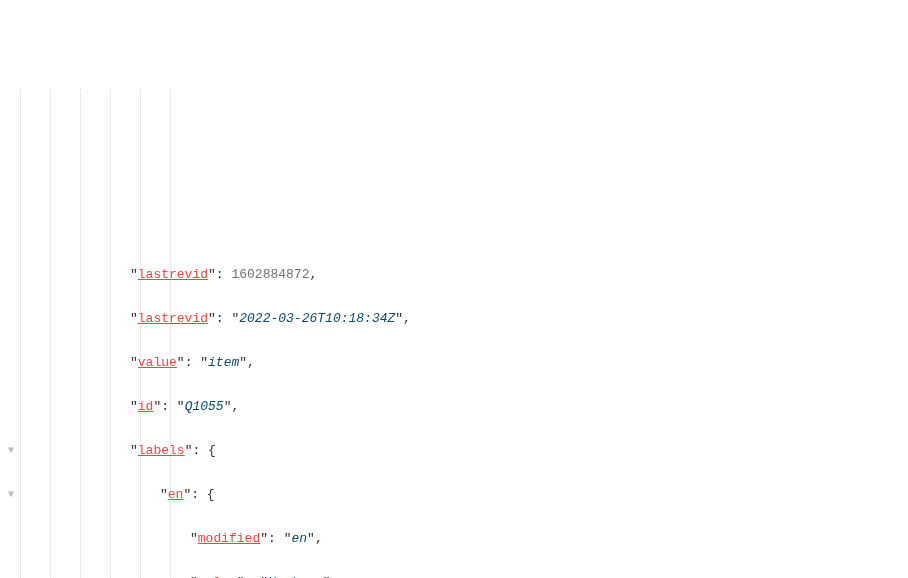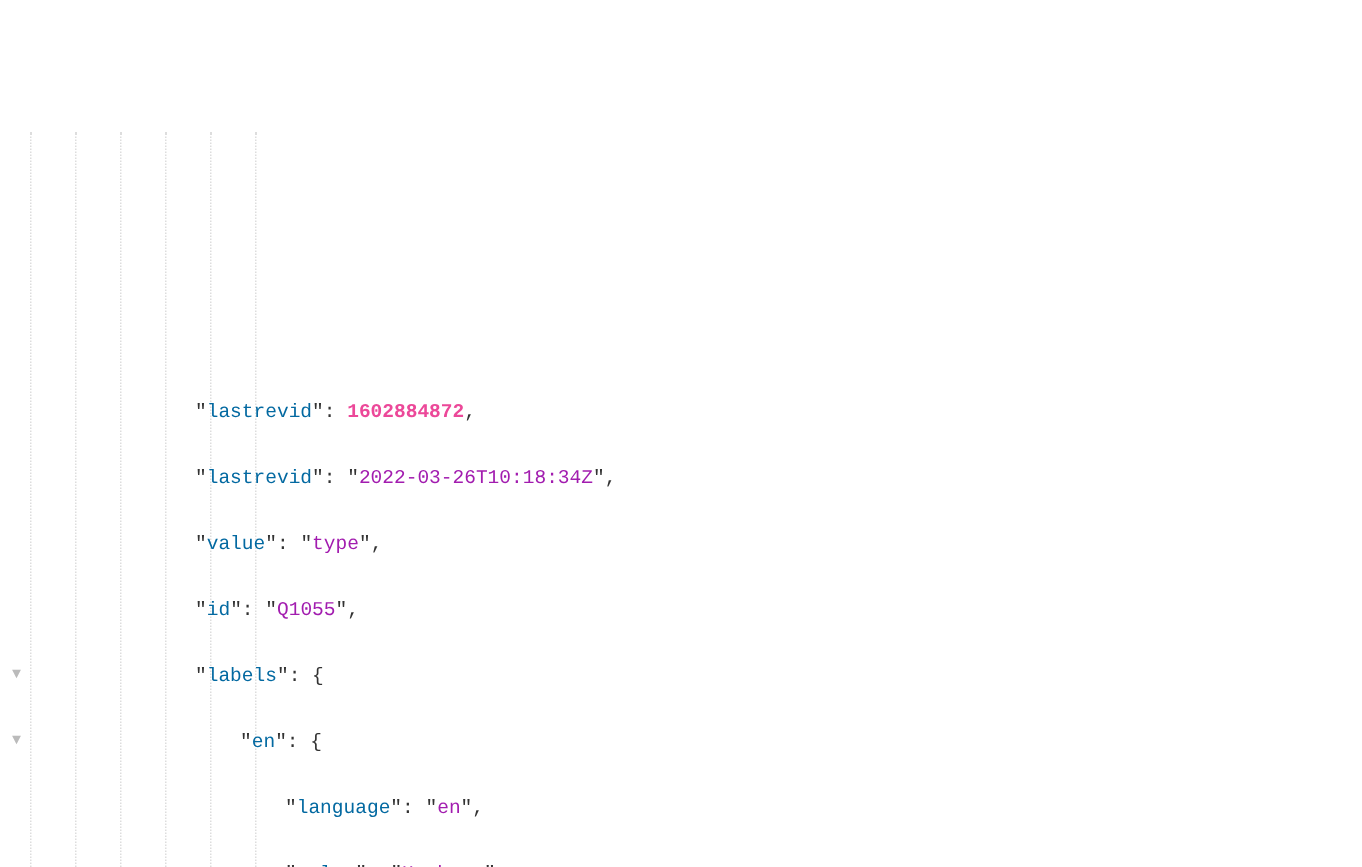--- a/index.html
+++ b/index.html
@@ -32,46 +32,46 @@
     user-select: none;
     font-size: 10px;
     line-height: 22px;
   }
   .guide {
     border-left: 1px dotted #ddd;
     position: absolute;
     top: 0;
     bottom: 0;
   }
-  .key { color: #0369a1; }
-  .string { color: #a21caf; }
-  .number { color: #ec4899; font-weight: bold; }
+  .key { color: #ef4444; text-decoration: underline; }
+  .string { color: #0c4a6e; font-style: italic; }
+  .number { color: #737373; font-weight: normal; }
   .punct { color: #333; }
   .colon { color: #333; }
 </style>
 </head>
 <body>
 
 
 
 <div class="json-tree">
 <div class="guide" style="left:20px"></div>
 <div class="guide" style="left:50px"></div>
 <div class="guide" style="left:80px"></div>
 <div class="guide" style="left:110px"></div>
 <div class="guide" style="left:140px"></div>
 <div class="guide" style="left:170px"></div>
 
 <span class="line" style="padding-left:110px"><span class="punct">"</span><span class="key">lastrevid</span><span class="punct">"</span><span class="colon">: </span><span class="number">1602884872</span><span class="punct">,</span></span>
 <span class="line" style="padding-left:110px"><span class="punct">"</span><span class="key">lastrevid</span><span class="punct">"</span><span class="colon">: </span><span class="punct">"</span><span class="string">2022-03-26T10:18:34Z</span><span class="punct">"</span><span class="punct">,</span></span>
-<span class="line" style="padding-left:110px"><span class="punct">"</span><span class="key">value</span><span class="punct">"</span><span class="colon">: </span><span class="punct">"</span><span class="string">type</span><span class="punct">"</span><span class="punct">,</span></span>
+<span class="line" style="padding-left:110px"><span class="punct">"</span><span class="key">value</span><span class="punct">"</span><span class="colon">: </span><span class="punct">"</span><span class="string">item</span><span class="punct">"</span><span class="punct">,</span></span>
 <span class="line" style="padding-left:110px"><span class="punct">"</span><span class="key">id</span><span class="punct">"</span><span class="colon">: </span><span class="punct">"</span><span class="string">Q1055</span><span class="punct">"</span><span class="punct">,</span></span>
 <span class="line" style="padding-left:110px"><span class="caret">▼</span><span class="punct">"</span><span class="key">labels</span><span class="punct">"</span><span class="colon">: </span><span class="punct">{</span></span>
 <span class="line" style="padding-left:140px"><span class="caret">▼</span><span class="punct">"</span><span class="key">en</span><span class="punct">"</span><span class="colon">: </span><span class="punct">{</span></span>
-<span class="line" style="padding-left:170px"><span class="punct">"</span><span class="key">language</span><span class="punct">"</span><span class="colon">: </span><span class="punct">"</span><span class="string">en</span><span class="punct">"</span><span class="punct">,</span></span>
+<span class="line" style="padding-left:170px"><span class="punct">"</span><span class="key">modified</span><span class="punct">"</span><span class="colon">: </span><span class="punct">"</span><span class="string">en</span><span class="punct">"</span><span class="punct">,</span></span>
 <span class="line" style="padding-left:170px"><span class="punct">"</span><span class="key">value</span><span class="punct">"</span><span class="colon">: </span><span class="punct">"</span><span class="string">Hamburg</span><span class="punct">"</span></span>
 
 
 
 
 
 
 
 
 

